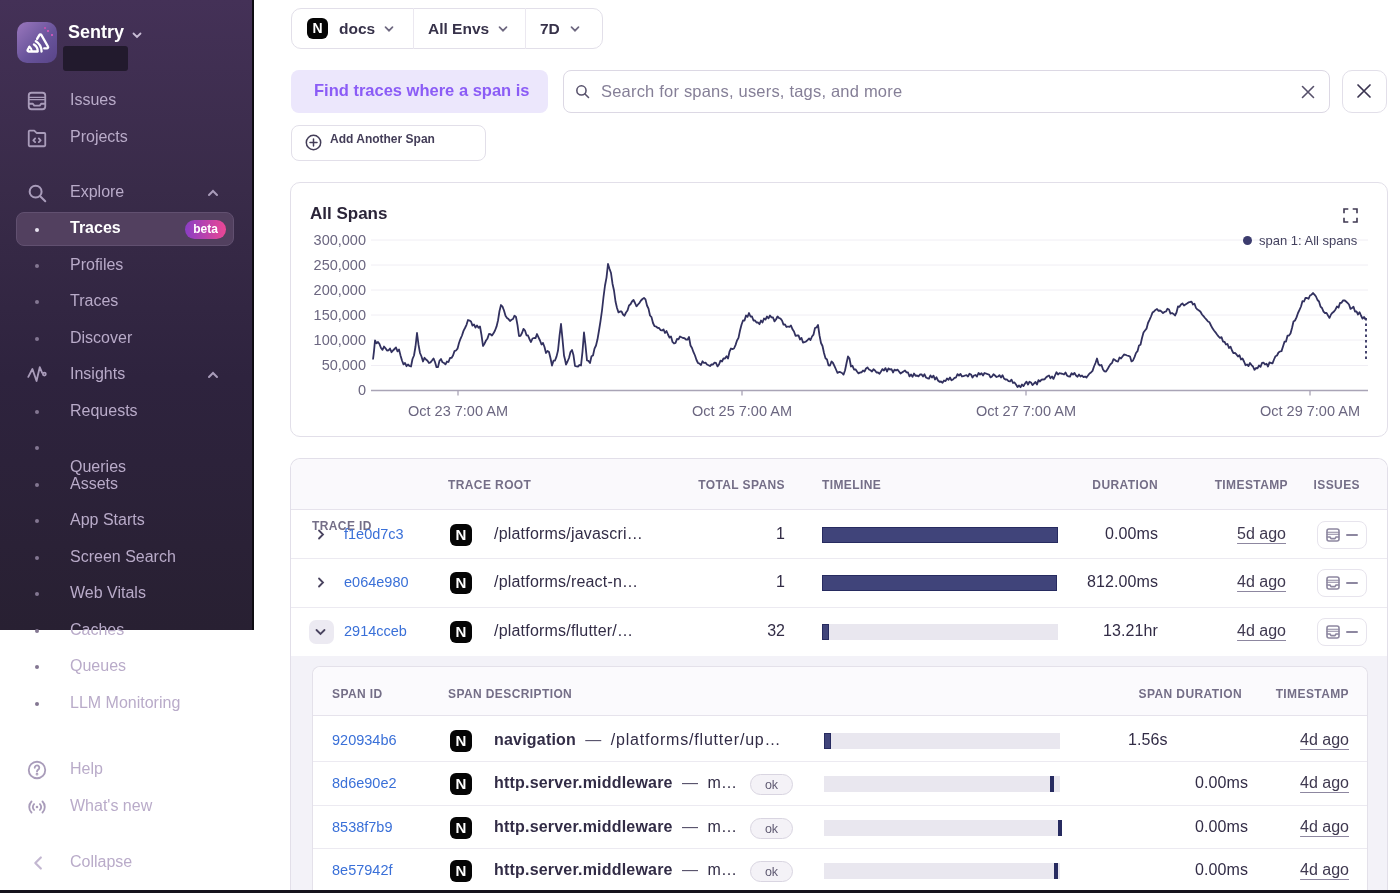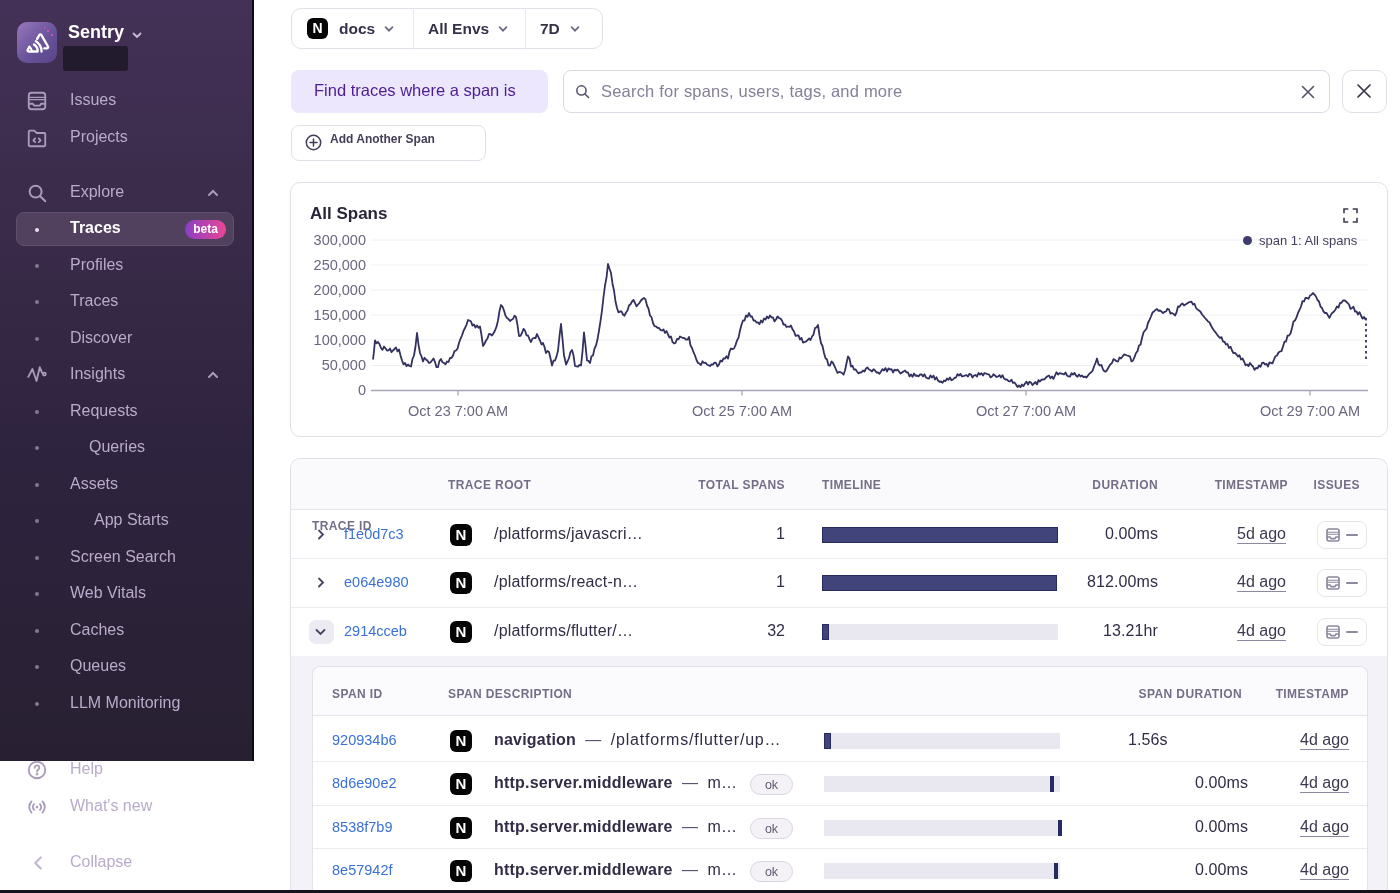--- a/index.html
+++ b/index.html
@@ -1,19 +1,19 @@
 <!DOCTYPE html>
 <html><head>
 <meta charset="utf-8">
 <style>
 * { margin:0; padding:0; box-sizing:border-box; }
 html,body { width:1400px; height:893px; overflow:hidden; background:#fff;
   font-family:"Liberation Sans", sans-serif; }
 .abs { position:absolute; }
-#sidebar { position:absolute; left:0; top:0; width:254px; height:761px;
+#sidebar { position:absolute; left:0; top:0; width:254px; height:630px;
   background:linear-gradient(180deg,#443157 0%,#392b49 30%,#2e233e 60%,#282032 100%);
   border-right:2px solid #0e0c12; }
 .sitem { position:absolute; left:70px; color:#b9abc9; font-size:16px; white-space:nowrap; }
 .sicon { position:absolute; left:26px; width:22px; height:22px; color:#a99cba; }
 .sdot { position:absolute; left:35px; width:4px; height:4px; border-radius:50%; background:#837792; }
 .schev { position:absolute; left:206px; width:14px; height:14px; color:#a99cba; }
 .card { position:absolute; background:#fff; border:1px solid #e2dfe9; border-radius:10px; }
 .hdr { position:absolute; color:#746e87; font-size:12px; font-weight:bold; letter-spacing:.4px; white-space:nowrap; }
 .link { position:absolute; color:#3a70d8; font-size:14.5px; }
 .nbadge { position:absolute; width:22px; height:22px; background:#050505; border-radius:6px; color:#fff; text-align:center; font-weight:bold; font-size:15px; line-height:22px; }
@@ -69,25 +69,25 @@
       <path d="M2.5 14 L7 5.5 L11.5 18.5 L15 3.5 L17.5 9.5"></path>
       <circle cx="20" cy="11" r="1.6"></circle>
     </svg>
   <div class="sitem" style="top:365px;">Insights</div>
   <svg class="schev" style="top:368px;" viewBox="0 0 14 14" fill="none" stroke="currentColor" stroke-width="2" stroke-linecap="round">
       <path d="M3 9 L7 5 L11 9"></path>
     </svg>
   <div class="sdot" style="top:410px;"></div>
     <div class="sitem" style="top:402px;">Requests</div>
   <div class="sdot" style="top:446px;"></div>
-    <div class="sitem" style="top:438px;margin-left:19px;">Queries</div>
+    <div class="sitem" style="top:458px;">Queries</div>
   <div class="sdot" style="top:483px;"></div>
     <div class="sitem" style="top:475px;">Assets</div>
   <div class="sdot" style="top:519px;"></div>
-    <div class="sitem" style="top:511px;margin-left:24px;">App Starts</div>
+    <div class="sitem" style="top:511px;">App Starts</div>
   <div class="sdot" style="top:556px;"></div>
     <div class="sitem" style="top:548px;">Screen Search</div>
   <div class="sdot" style="top:592px;"></div>
     <div class="sitem" style="top:584px;">Web Vitals</div>
   <div class="sdot" style="top:629px;"></div>
     <div class="sitem" style="top:621px;">Caches</div>
   <div class="sdot" style="top:665px;"></div>
     <div class="sitem" style="top:657px;">Queues</div>
   <div class="sdot" style="top:702px;"></div>
     <div class="sitem" style="top:694px;">LLM Monitoring</div>
@@ -118,21 +118,21 @@
 <div class="abs" style="left:428px;top:20px;font-size:15.5px;font-weight:bold;color:#37324a;">All Envs</div>
 <svg class="abs" style="left:497px;top:23px;" width="12" height="12" viewBox="0 0 12 12" fill="none" stroke="#6e6880" stroke-width="1.7" stroke-linecap="round">
     <path d="M2.5 4.2 L6 7.7 L9.5 4.2"></path>
   </svg>
 <div class="abs" style="left:525px;top:8px;width:1px;height:41px;background:#ebe8f0;"></div>
 <div class="abs" style="left:540px;top:20px;font-size:15.5px;font-weight:bold;color:#37324a;">7D</div>
 <svg class="abs" style="left:569px;top:23px;" width="12" height="12" viewBox="0 0 12 12" fill="none" stroke="#6e6880" stroke-width="1.7" stroke-linecap="round">
     <path d="M2.5 4.2 L6 7.7 L9.5 4.2"></path>
   </svg>
 <div class="abs" style="left:291px;top:70px;width:257px;height:43px;background:#ece7fc;border-radius:8px;"></div>
-<div class="abs" style="left:314px;top:81px;font-size:16.5px;font-weight:normal;color:#4c1d95;">Find traces where a span is</div>
+<div class="abs" style="left:314px;top:81px;font-size:16.5px;font-weight:bold;color:#8b5cf6;">Find traces where a span is</div>
 <div class="abs" style="left:563px;top:70px;width:767px;height:43px;background:#fff;border:1px solid #dcd8e4;border-radius:8px;"></div>
 <svg class="abs" style="left:574px;top:83px;" width="17" height="17" viewBox="0 0 24 24" fill="none" stroke="#57516b" stroke-width="2.2" stroke-linecap="round">
     <circle cx="10.5" cy="10.5" r="6.5"></circle>
     <path d="M15.5 15.5 L20.5 20.5"></path>
   </svg>
 <div class="abs" style="left:601px;top:82px;font-size:16.5px;letter-spacing:0.2px;color:#857f97;">Search for spans, users, tags, and more</div>
 <svg class="abs" style="left:1300px;top:84px;" width="16" height="16" viewBox="0 0 16 16" fill="none" stroke="#56506a" stroke-width="1.6" stroke-linecap="round">
     <path d="M2.5 2.5 L13.5 13.5 M13.5 2.5 L2.5 13.5"></path>
   </svg>
 <div class="card" style="left:1342px;top:70px;width:45px;height:43px;"></div>

